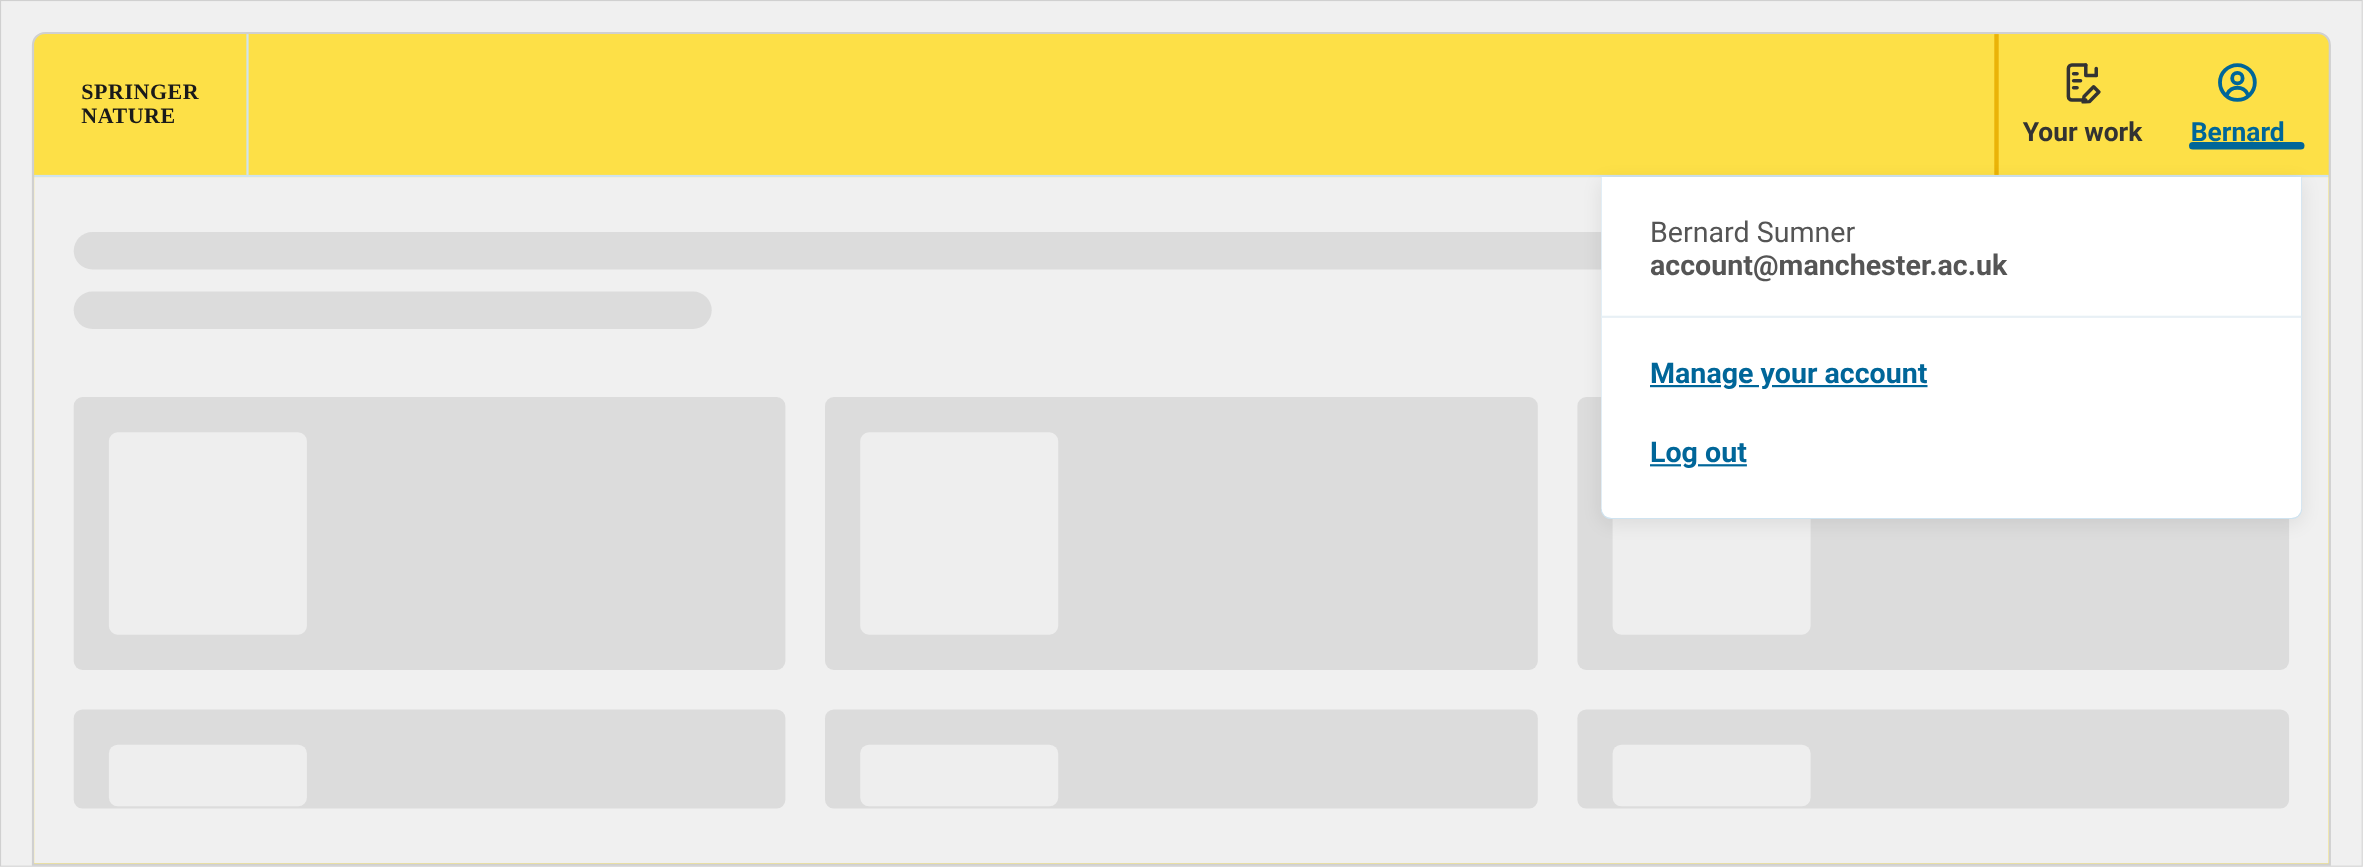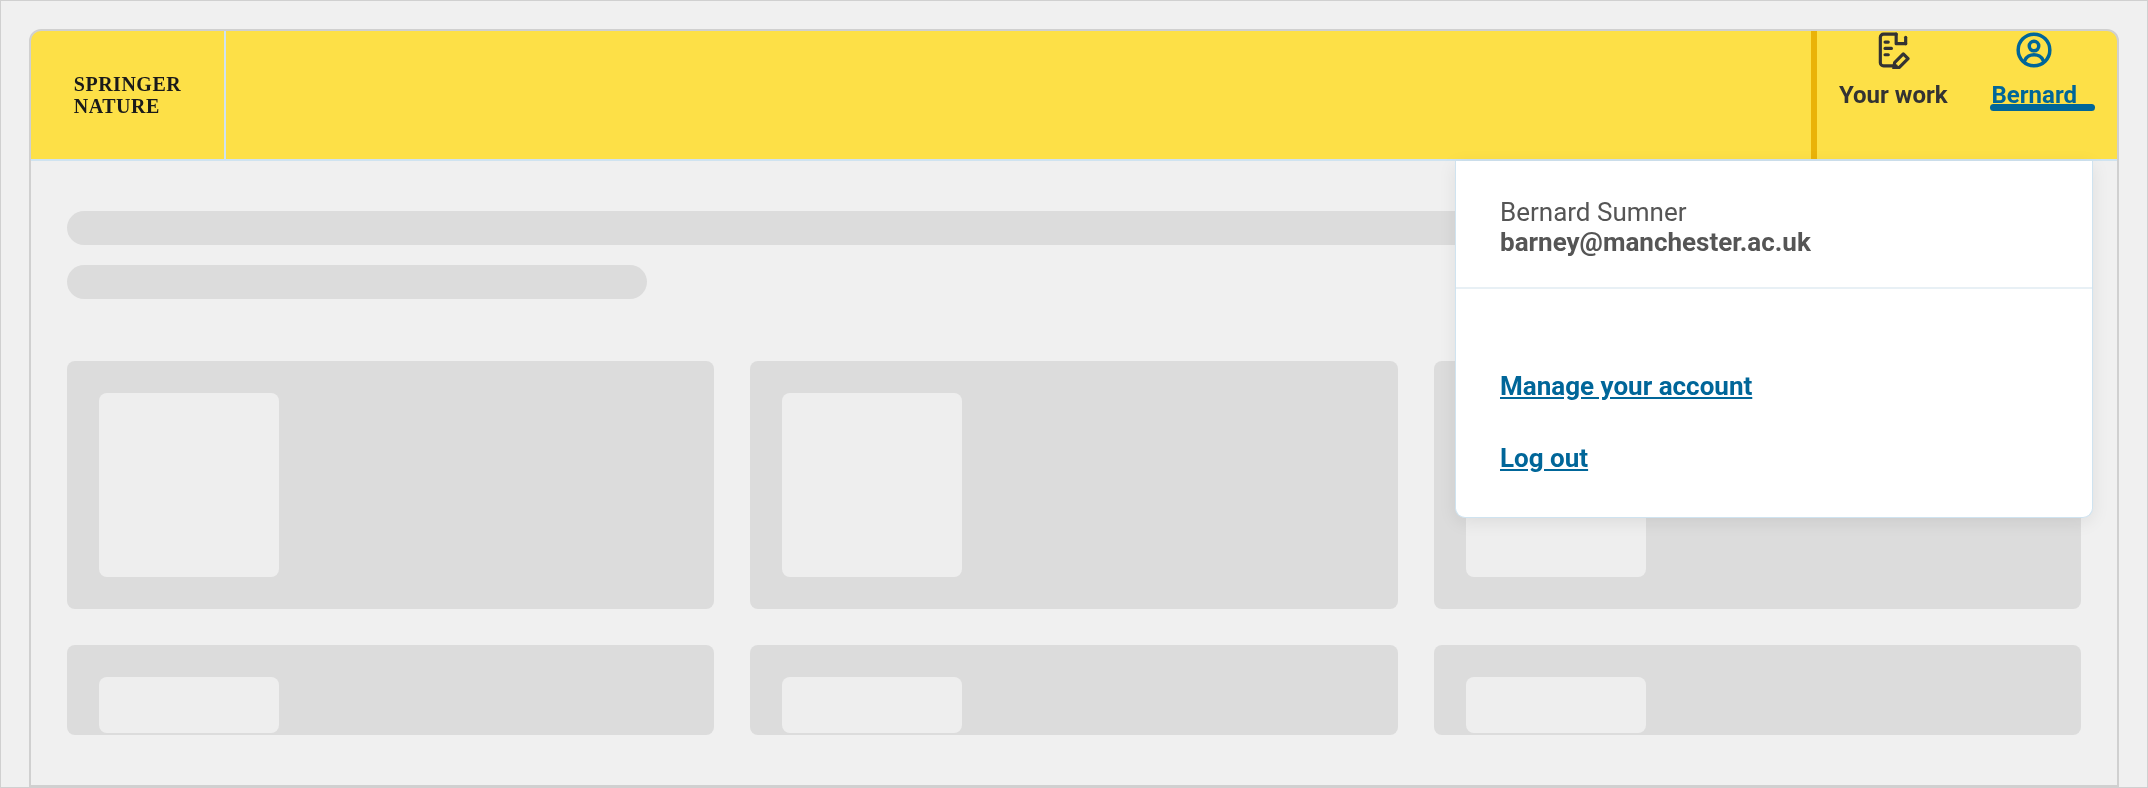--- a/index.html
+++ b/index.html
@@ -51,23 +51,23 @@
       color: #1a1a1a;
       line-height: 1.1;
       text-transform: uppercase;
       font-family: Georgia, "Times New Roman", serif;
     }
     .spacer {
       flex: 1;
     }
     .nav-tabs {
       display: flex;
-      align-items: flex-start;
+      align-items: center;
       padding-right: 18px;
-      border-left: 6px solid #eab308;
+      border-left: 4px solid #eab308;
     }
     .nav-tab {
       display: flex;
       flex-direction: column;
       align-items: center;
       justify-content: center;
       padding: 0 22px;
       cursor: pointer;
       position: relative;
     }
@@ -158,21 +158,20 @@
       font-weight: 400;
       color: #555;
     }
     .dropdown-header .email {
       font-size: 26px;
       font-weight: 700;
       color: #555;
     }
     .dropdown-body {
       padding: 36px 52px 44px 44px;
-      margin-top: 46px;
     }
     .dropdown-link {
       display: block;
       font-size: 26px;
       font-weight: 700;
       color: #006699;
       text-decoration: underline;
       margin-bottom: 42px;
       cursor: pointer;
     }
@@ -246,21 +245,21 @@
           <div class="skel-thumb" style="height:56px;width:180px"></div>
         </div>
         <div class="skel-card short">
           <div class="skel-thumb" style="height:56px;width:180px"></div>
         </div>
       </div>
 
       <div class="dropdown">
         <div class="dropdown-header">
           <div class="name">Bernard Sumner</div>
-          <div class="email">barney@manchester.ac.uk</div>
+          <div class="email">account@manchester.ac.uk</div>
         </div>
         <div class="dropdown-body">
           <a class="dropdown-link">Manage your account</a>
           <a class="dropdown-link">Log out</a>
         </div>
       </div>
     </div>
 
   </div>
 </div>

